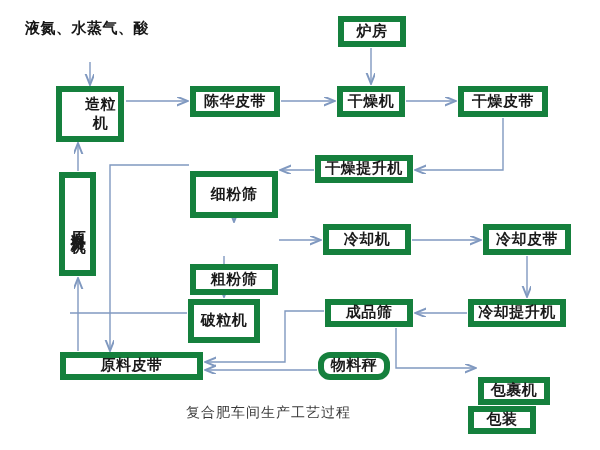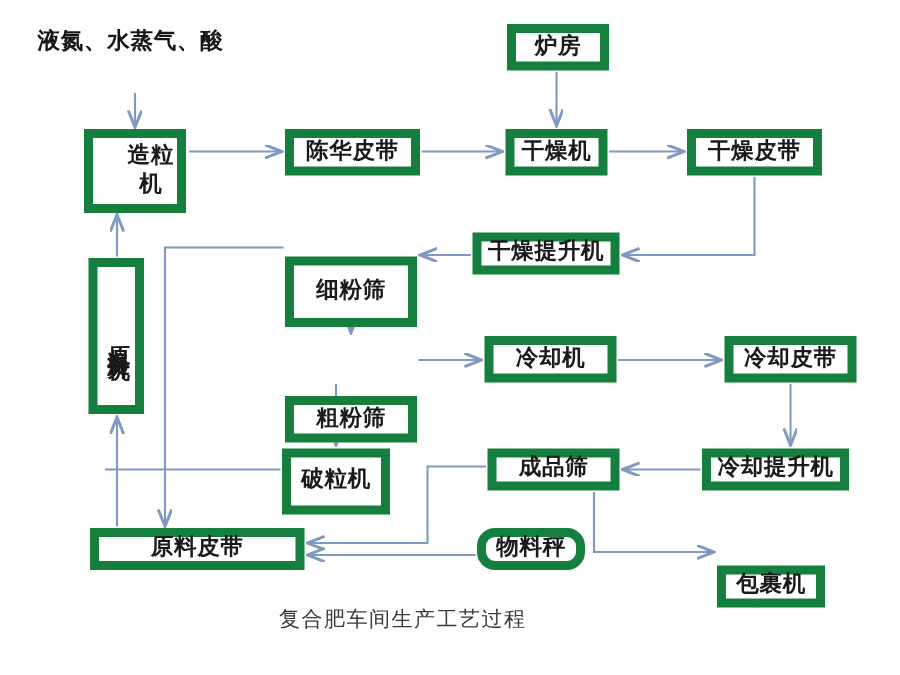--- a/index.html
+++ b/index.html
@@ -161,16 +161,17 @@
   <div class="node" style="left:325px; top:299px; width:88px; height:28px;">成品筛</div>
 
   <div class="node" style="left:468px; top:299px; width:98px; height:28px;">冷却提升机</div>
 
   <div class="node" style="left:60px; top:352px; width:143px; height:28px;">原料皮带</div>
 
   <div class="node" style="left:318px; top:352px; width:72px; height:28px;border-radius:12px;">物料秤</div>
 
   <div class="node" style="left:478px; top:352px; width:72px; height:28px;margin-top:25px;">包裹机</div>
 
+  <div class="node" style="left:468px; top:406px; width:68px; height:28px;">包装</div>
 
   <div class="caption" style="left:186px; top:404px;">复合肥车间生产工艺过程</div>
 
 </div>
 
 </body></html>

